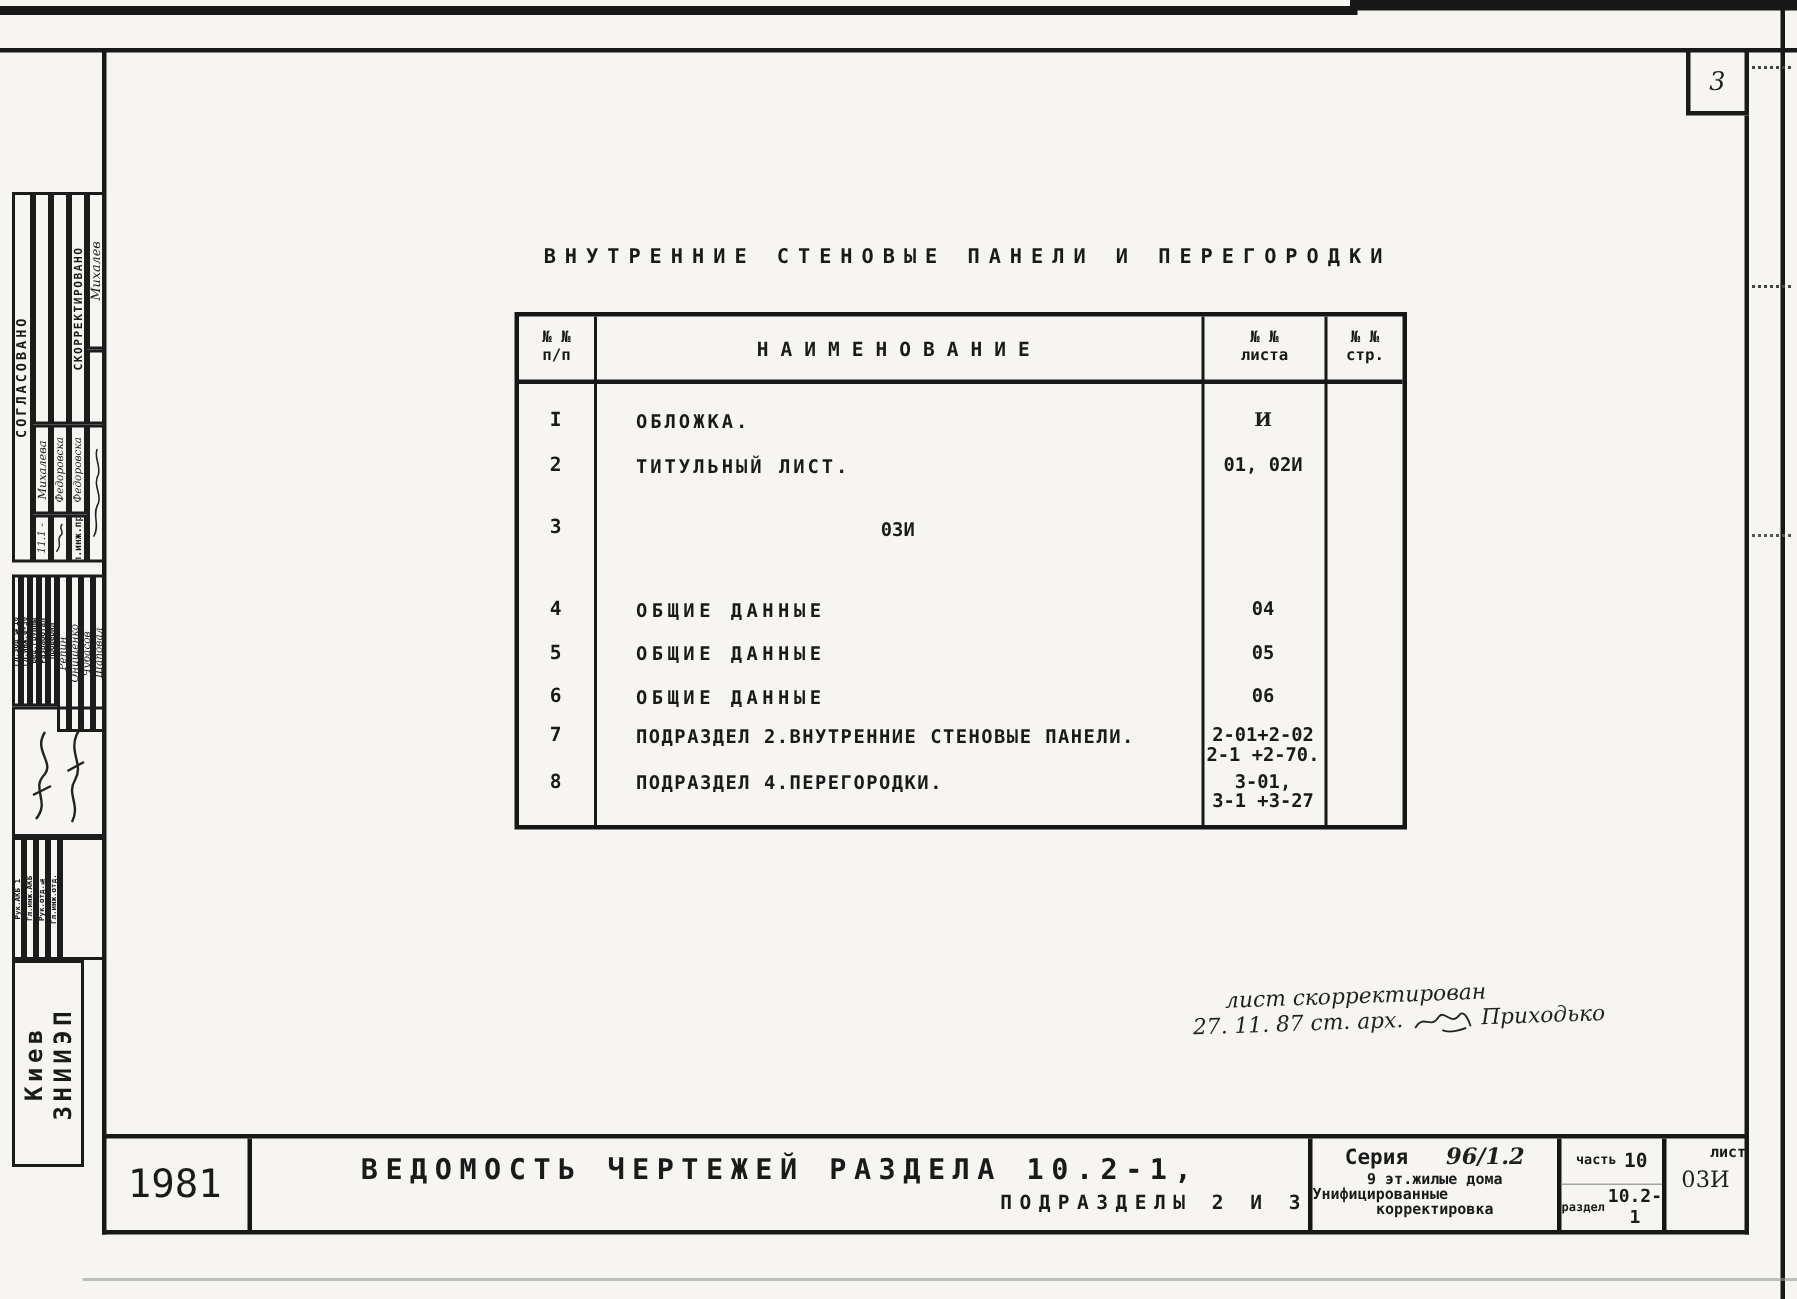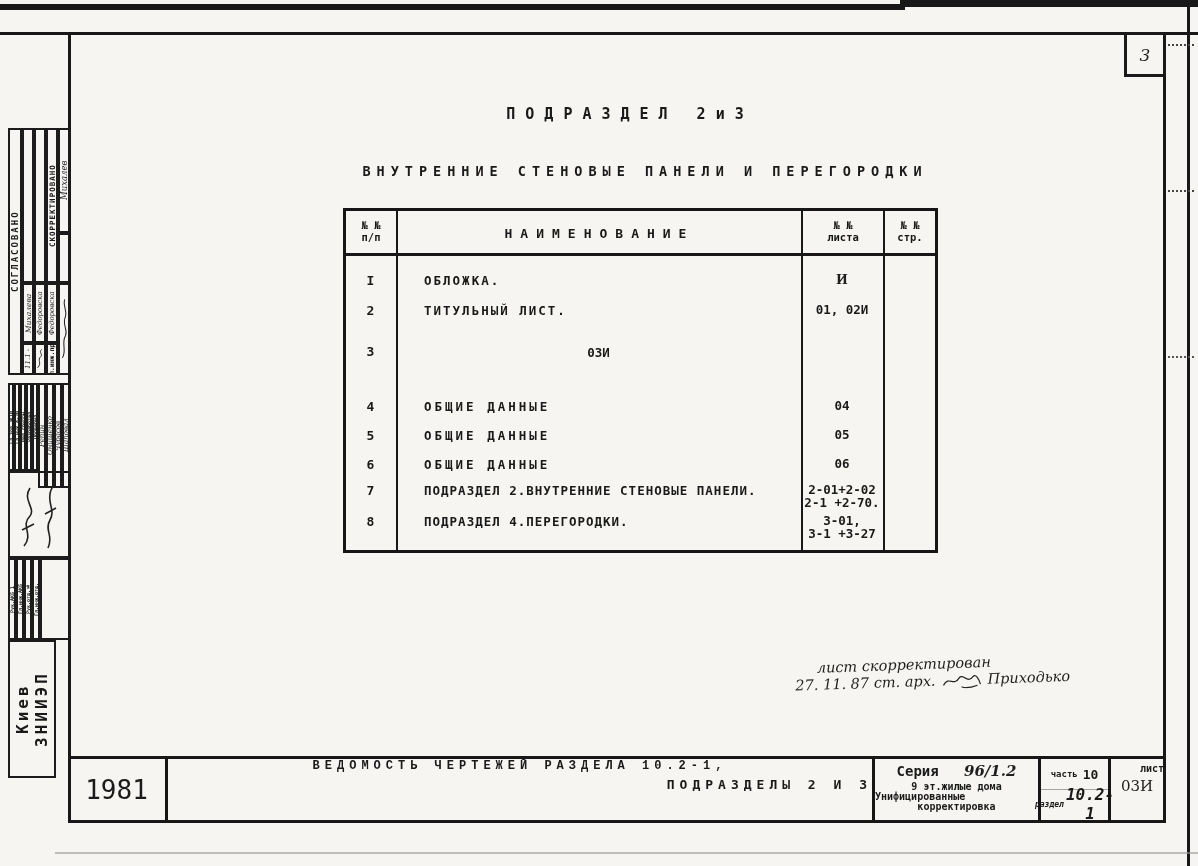--- a/index.html
+++ b/index.html
@@ -129,21 +129,20 @@
     </div>
   <div class="abs cell vcell mono" style="left:32px;top:558px;width:8px;height:82px;font-size:5px;">
       <span>Гл.инж.отд.</span>
     </div>
   <div class="abs cell" style="left:40px;top:558px;width:30px;height:82px;"></div>
 
   <div class="abs cell vcell mono" style="left:8px;top:640px;width:48px;height:138px;font-size:16px;letter-spacing:3px;">
     <span>Киев ЗНИИЭП</span>
   </div>
 
-  <div class="abs mono" style="left:300px;top:105px;width:660px;text-align:center;font-size:15px;letter-spacing:10px;">ПОДРАЗДЕЛ  2и3</div>
 
   <div class="abs mono" style="left:130px;top:163px;width:1030px;text-align:center;font-size:13.5px;letter-spacing:6px;">ВНУТРЕННИЕ  СТЕНОВЫЕ  ПАНЕЛИ  И  ПЕРЕГОРОДКИ</div>
 
   <div class="abs" style="left:343px;top:208px;width:595px;height:345px;border:3px solid #161616;">
 
     <div class="abs ink" style="left:50px;top:0;width:2px;height:339px;"></div>
     <div class="abs ink" style="left:455px;top:0;width:2px;height:339px;"></div>
     <div class="abs ink" style="left:537px;top:0;width:2px;height:339px;"></div>
 
     <div class="abs ink" style="left:0;top:42px;width:589px;height:3px;"></div>
@@ -228,42 +227,42 @@
     </div>
   </div>
 
   <div class="abs ink" style="left:68px;top:756px;width:1098px;height:3px;"></div>
 
   <div class="abs ctr mono" style="left:68px;top:759px;width:100px;height:61px;border-right:3px solid #161616;">
     <span style="font-size:26px;font-weight:normal;">1981</span>
   </div>
 
   <div class="abs" style="left:168px;top:759px;width:704px;height:61px;">
-    <div class="mono" style="text-align:center;font-size:12px;letter-spacing:5px;font-family:Liberation Mono, monospace;">ВЕДОМОСТЬ  ЧЕРТЕЖЕЙ  РАЗДЕЛА  10.2-1,</div>
+    <div class="mono" style="margin-top:10px;text-align:center;font-size:19px;letter-spacing:5px;">ВЕДОМОСТЬ  ЧЕРТЕЖЕЙ  РАЗДЕЛА  10.2-1,</div>
     <div class="mono" style="margin-top:4px;text-align:right;font-size:13px;letter-spacing:5px;">ПОДРАЗДЕЛЫ  2  И  3</div>
   </div>
 
   <div class="abs" style="left:872px;top:759px;width:166px;height:61px;border-left:3px solid #161616;">
     <div class="mono" style="margin-top:3px;text-align:center;font-size:14px;">
       <span>Серия</span>&nbsp;&nbsp;
       <span class="hand" style="font-size:15px;">96/1.2</span>
     </div>
     <div class="mono" style="margin-top:2px;text-align:center;font-size:10px;line-height:10px;">9 эт.жилые дома</div>
     <div class="mono" style="text-align:left;font-size:10px;line-height:10px;">Унифицированные</div>
     <div class="mono" style="text-align:center;font-size:10px;line-height:10px;">корректировка</div>
   </div>
 
   <div class="abs" style="left:1038px;top:759px;width:70px;height:61px;border-left:3px solid #161616;">
     <div class="ctr" style="height:30px;border-bottom:1px solid #a3a3a3;gap:5px;">
       <span class="mono" style="font-size:9px;">часть</span>
       <span class="mono" style="font-size:13px;">10</span>
     </div>
-    <div class="ctr" style="height:28px;gap:2px;font-style:italic;">
+    <div class="ctr" style="height:28px;gap:2px;">
       <span class="mono" style="font-size:8px;">раздел</span>
-      <span class="mono" style="font-size:16px;">10.2-1</span>
+      <span class="mono" style="font-size:12px;">10.2-1</span>
     </div>
   </div>
 
   <div class="abs" style="left:1108px;top:759px;width:55px;height:61px;border-left:3px solid #161616;">
     <div class="mono" style="margin-top:4px;text-align:left;font-size:10px;padding-left:29px;">лист</div>
     <div class="hand" style="margin-top:3px;text-align:center;font-size:15px;font-style:normal;">03И</div>
   </div>
 
 
 </div>

